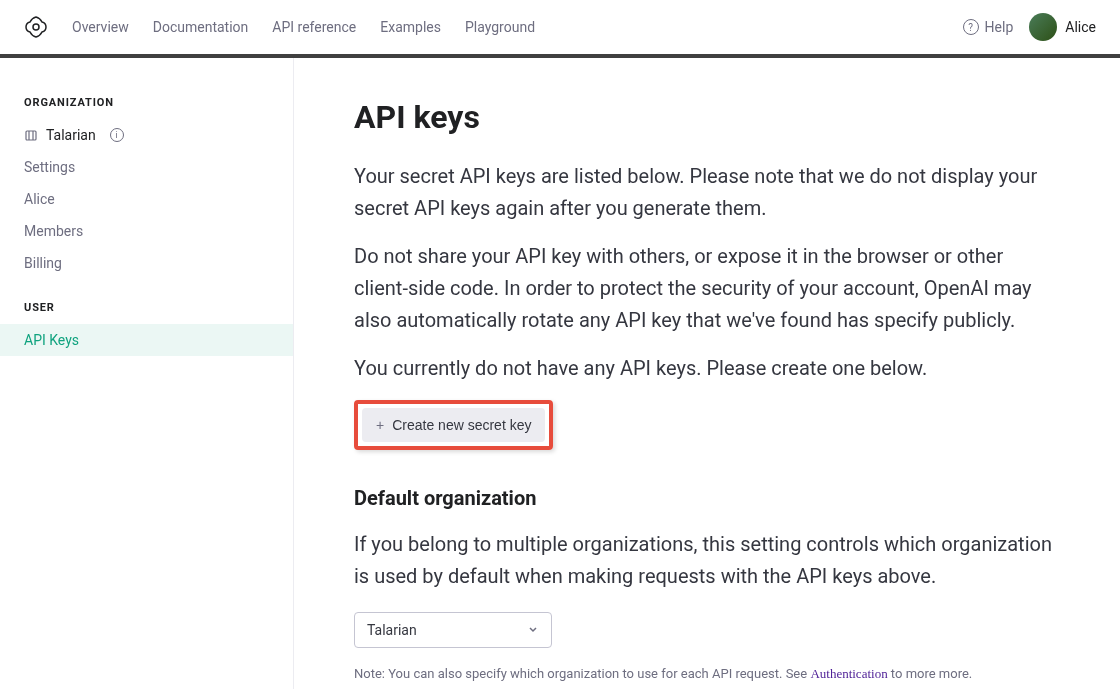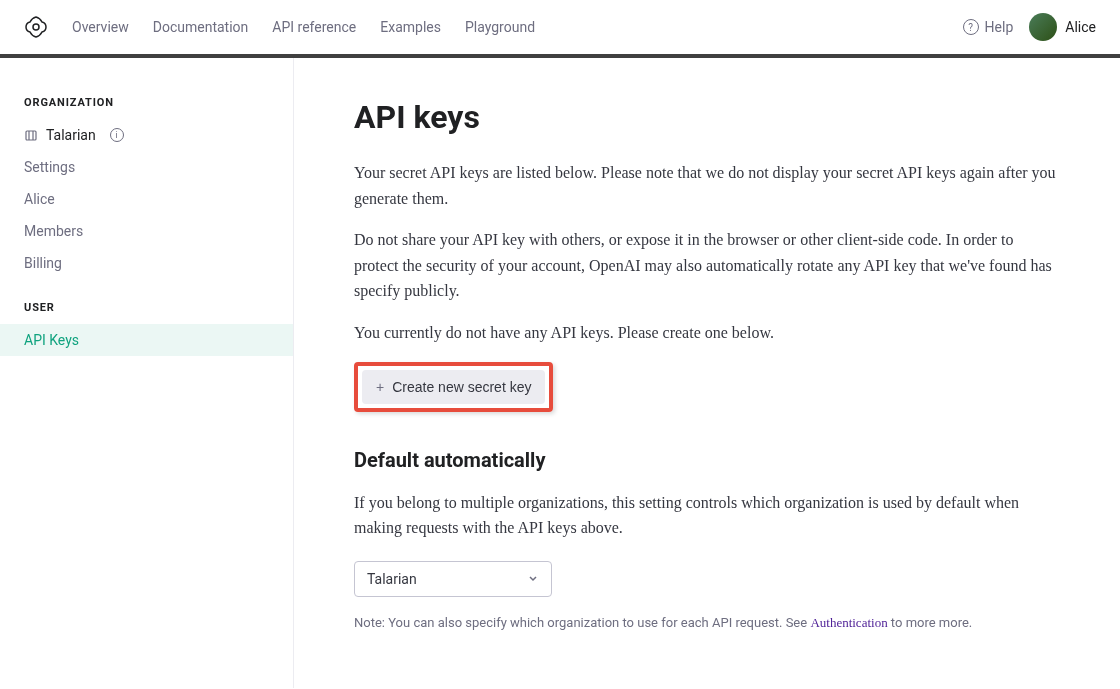--- a/index.html
+++ b/index.html
@@ -136,25 +136,24 @@
       padding: 40px 60px;
       max-width: 870px;
     }
     .page-title {
       font-size: 32px;
       font-weight: 700;
       margin-bottom: 24px;
       color: #202123;
     }
     .body-text {
-      font-size: 16px;
+      font-size: 20px;
       color: #353740;
       line-height: 1.6;
       margin-bottom: 16px;
-      font-family: Liberation Serif, serif;
     }
     .create-button-wrapper {
       display: inline-block;
       border: 4px solid #e74c3c;
       padding: 4px;
       border-radius: 4px;
       margin-bottom: 36px;
       box-shadow: 2px 2px 4px rgba(0,0,0,0.15);
     }
     .create-button {
@@ -274,21 +273,21 @@
     <p class="body-text">Do not share your API key with others, or expose it in the browser or other client-side code. In order to protect the security of your account, OpenAI may also automatically rotate any API key that we've found has specify publicly.</p>
     <p class="body-text">You currently do not have any API keys. Please create one below.</p>
 
     <div class="create-button-wrapper">
       <button class="create-button">
         <span class="plus-icon">+</span>
         <span>Create new secret key</span>
       </button>
     </div>
 
-    <h2 class="section-title">Default automatically</h2>
+    <h2 class="section-title">Default organization</h2>
     <p class="body-text">If you belong to multiple organizations, this setting controls which organization is used by default when making requests with the API keys above.</p>
 
     <div class="select-box">
       <span>Talarian</span>
       <span class="chevron-down">
         <svg width="12" height="12" viewBox="0 0 12 12" fill="none" stroke="#6e6e80" stroke-width="1.5">
           <polyline points="3,5 6,8 9,5"></polyline>
         </svg>
       </span>
     </div>

